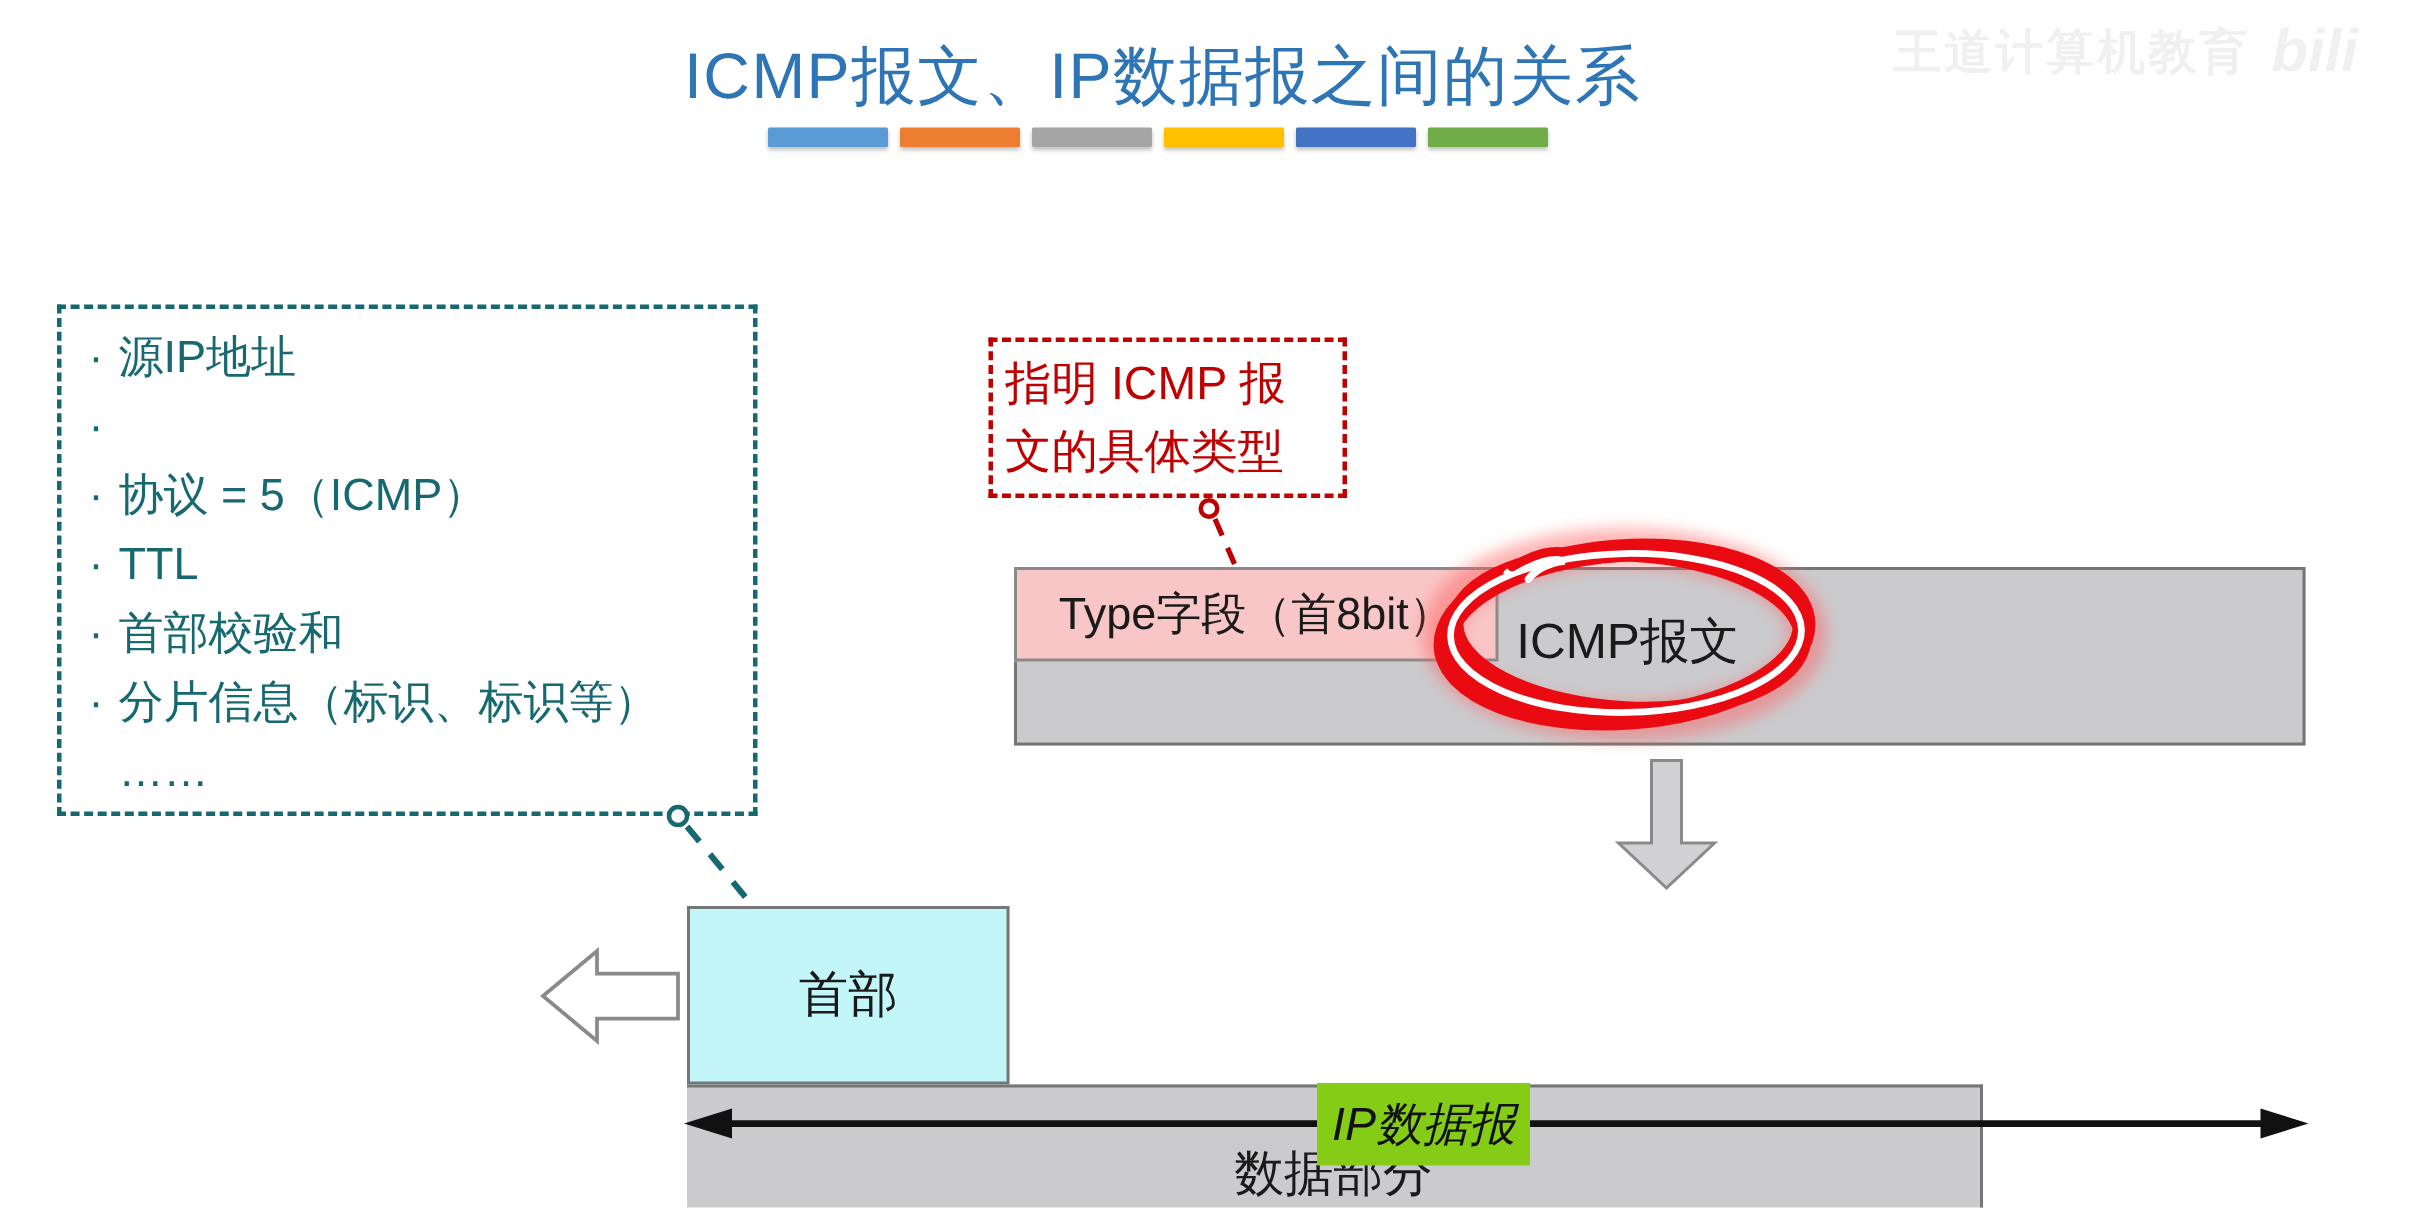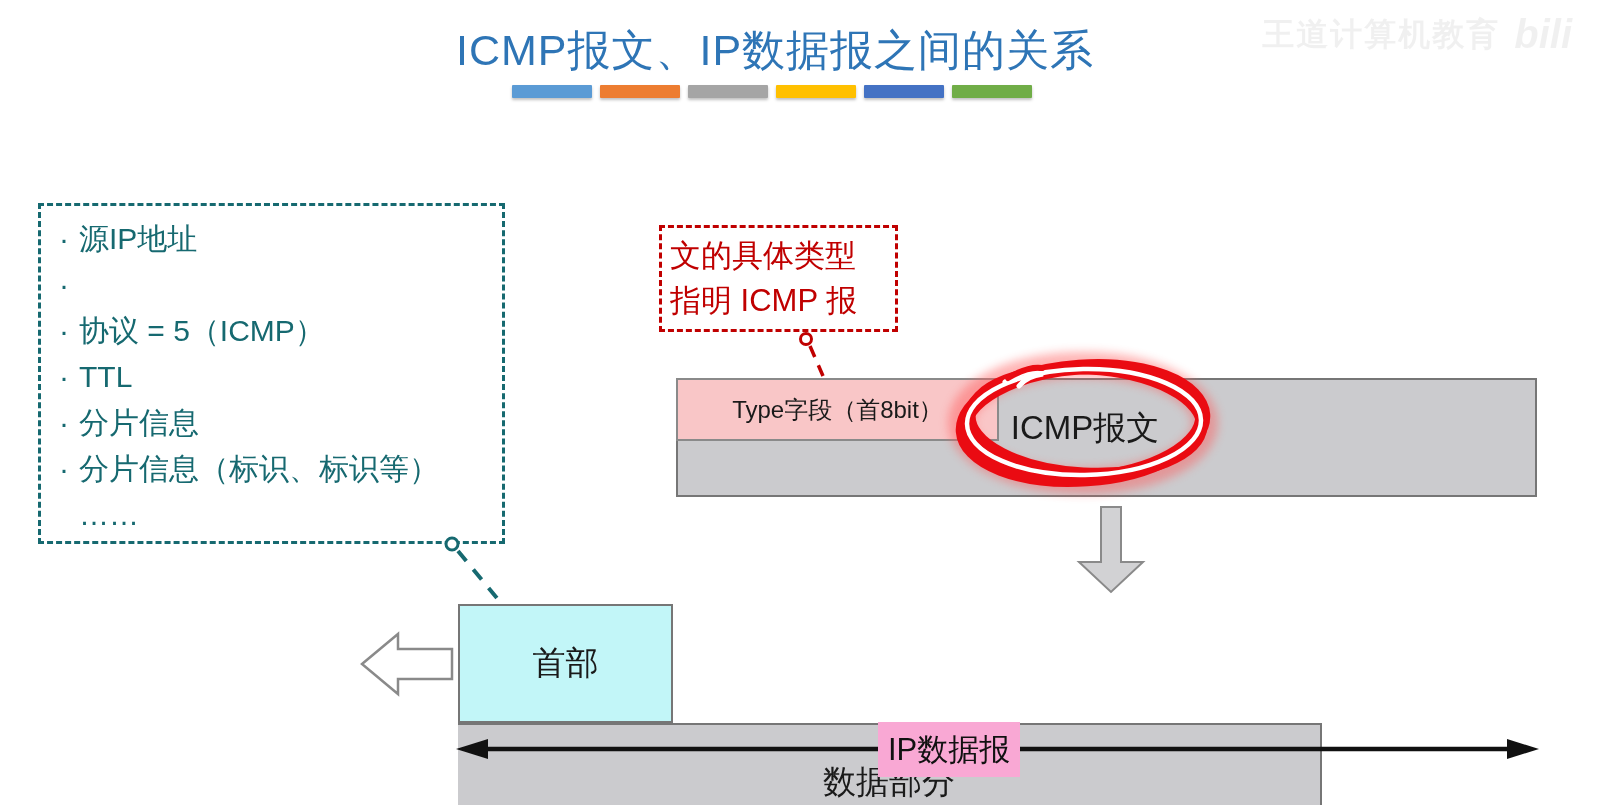--- a/index.html
+++ b/index.html
@@ -55,21 +55,21 @@
 
   
   .icmp-bar {
     position:absolute; left:676px; top:378px; width:861px; height:119px;
     background:#CBCBCE; border:2px solid #767676;
   }
   .type-box {
     position:absolute; left:676px; top:378px; width:323px; height:63px;
     background:#F9C6C7; border:2px solid #8a8a8a;
     display:flex; align-items:center; justify-content:center;
-    font-size:24px; color:#1a1a1a; white-space:nowrap;
+    font-size:30px; color:#1a1a1a; white-space:nowrap;
   }
   .icmp-label {
     position:absolute; left:1085px; top:428px; transform:translate(-50%,-50%);
     font-size:33px; color:#1a1a1a; white-space:nowrap; z-index:3;
   }
 
   
   .ip-bar { position:absolute; left:458px; top:604px; display:flex;flex-direction:column; }
   .ip-header-box {
     width:215px; height:119px; background:#C2F6F8; border:2px solid #767676;
@@ -78,22 +78,22 @@
   }
   .ip-data-box {
     width:864px; height:119px; background:#CBCBCE; border:2px solid #767676; border-left:none;
     display:flex; align-items:center; justify-content:center;
     font-size:33px; color:#1a1a1a;font-family:Liberation Mono, monospace;
   }
 
   
   .span-label {
     position:absolute; left:878px; top:722px; min-width:112px; height:55px;
-    background:#f9a8d4; display:flex; align-items:center; justify-content:center;
-    font-size:31px; color:#111; padding:16px 10px; z-index:3; white-space:nowrap;
+    background:#84cc16; display:flex; align-items:center; justify-content:center;
+    font-size:31px; color:#111; padding:16px 10px; z-index:3; white-space:nowrap;font-style:italic;
   }
 
   svg.overlay { position:absolute; inset:0; z-index:2; pointer-events:none; }
 </style>
 </head>
 <body>
 
 <div class="canvas">
 
   <div class="slide-title">ICMP报文、IP数据报之间的关系</div>
@@ -123,35 +123,35 @@
     <div class="field-item">
       <span class="bullet">·</span>
       <span>协议 = 5（ICMP）</span>
     </div>
     <div class="field-item">
       <span class="bullet">·</span>
       <span>TTL</span>
     </div>
     <div class="field-item">
       <span class="bullet">·</span>
-      <span>分片信息</span>
+      <span>首部校验和</span>
     </div>
     <div class="field-item">
       <span class="bullet">·</span>
       <span>分片信息（标识、标识等）</span>
     </div>
     <div class="field-item no-bullet">
       <span class="bullet"></span>
       <span>……</span>
     </div>
   </div>
 
   <div class="annotation-box">
+    <div>指明 ICMP 报</div>
     <div>文的具体类型</div>
-    <div>指明 ICMP 报</div>
   </div>
 
   <div class="icmp-bar"></div>
   <div class="type-box">
     <span>Type字段（首8bit）</span>
   </div>
   <div class="icmp-label">ICMP报文</div>
 
   <div class="ip-bar">
     <div class="ip-header-box">

